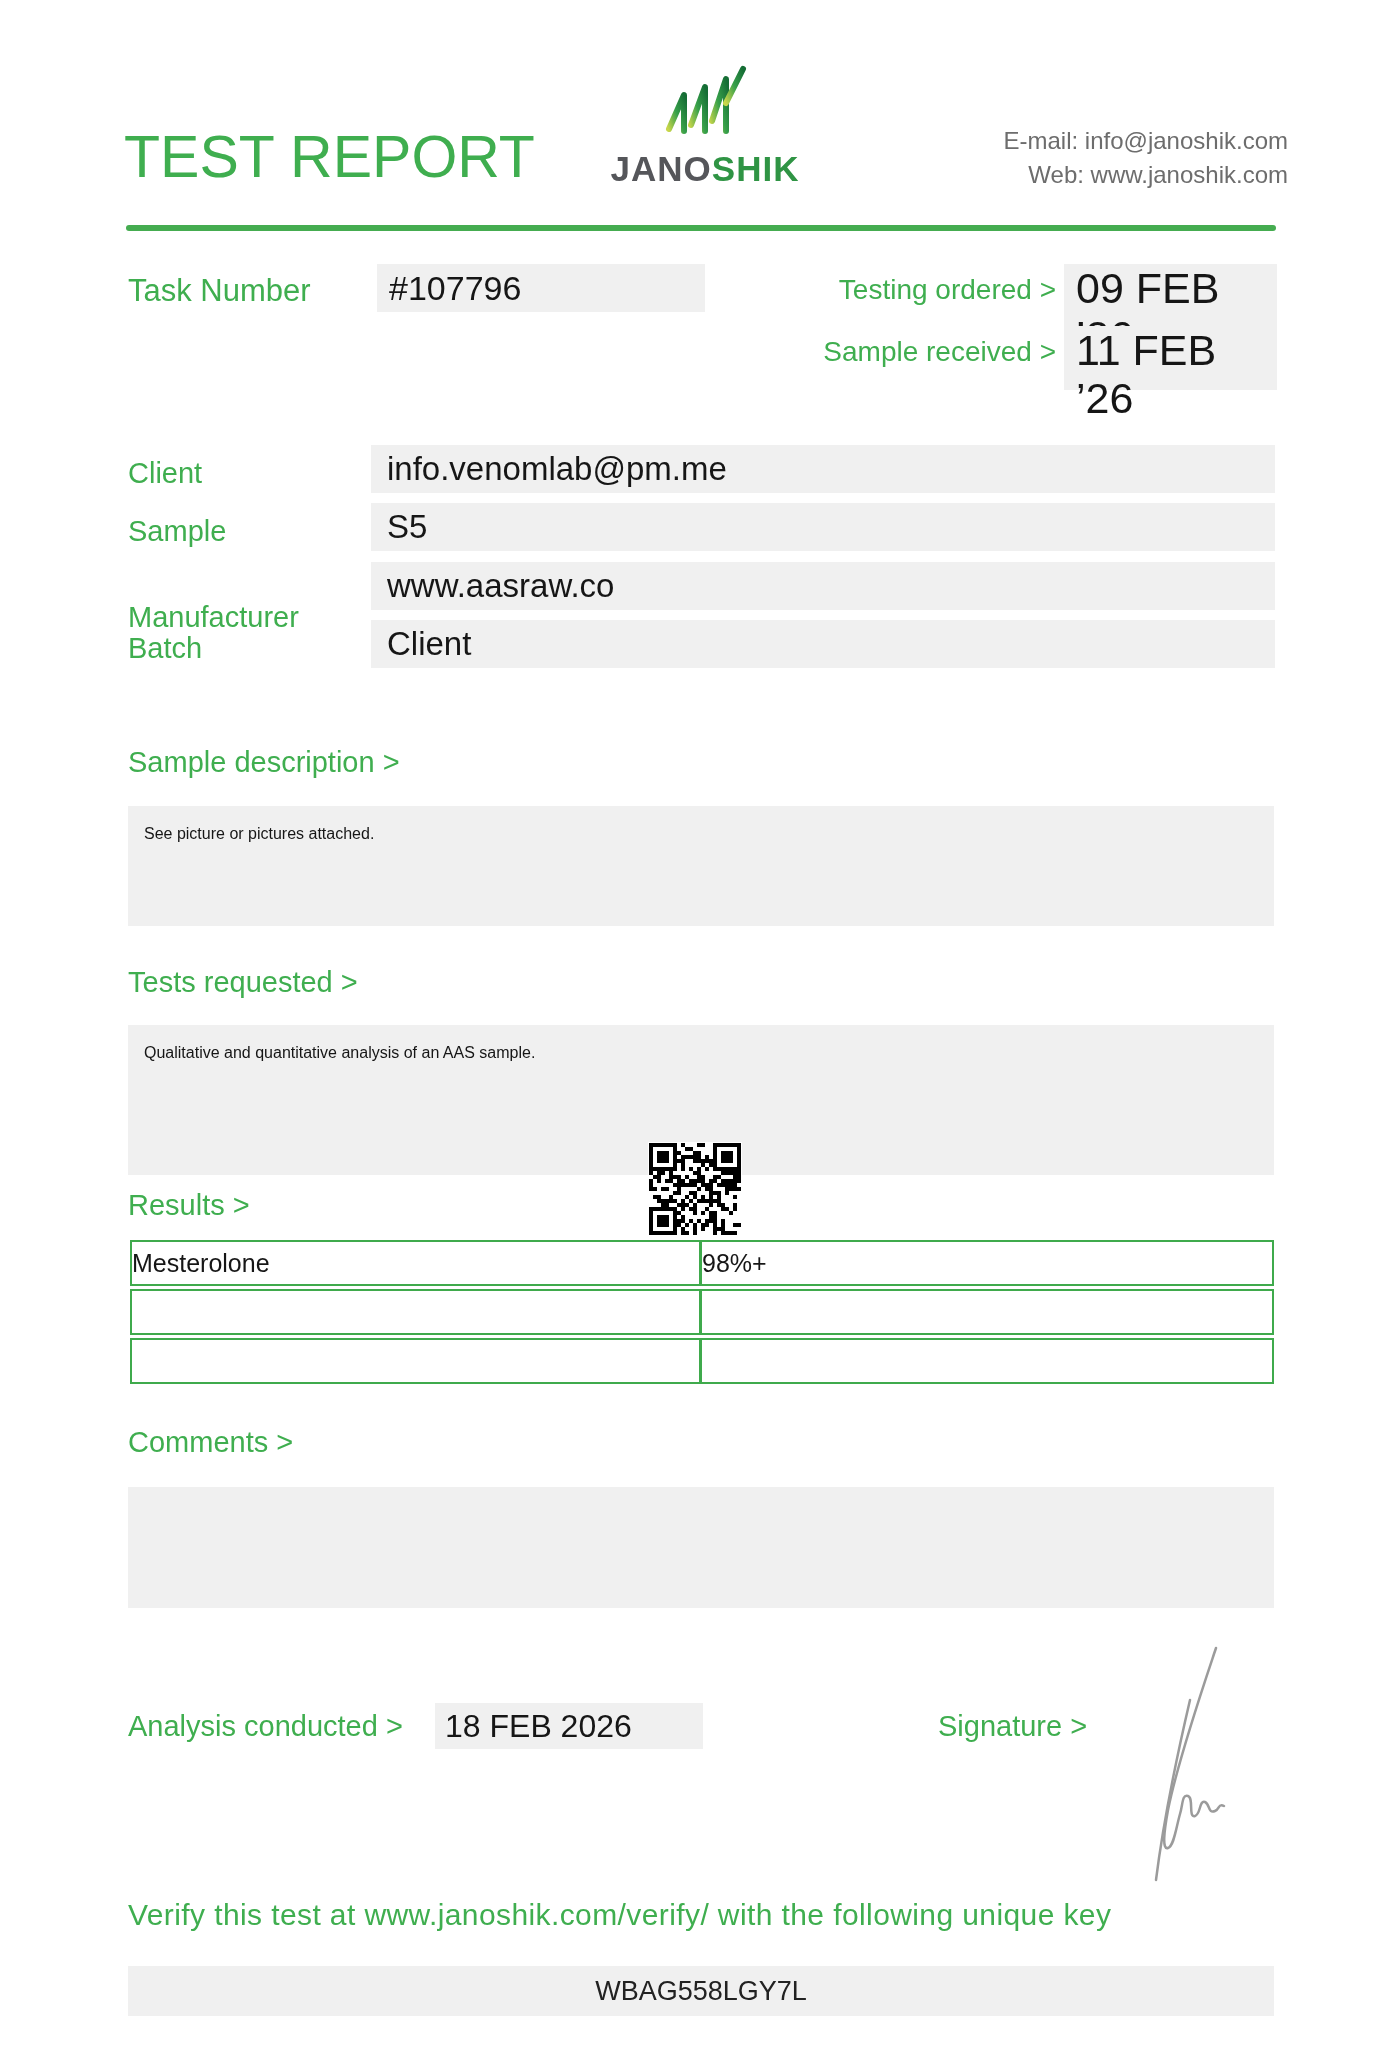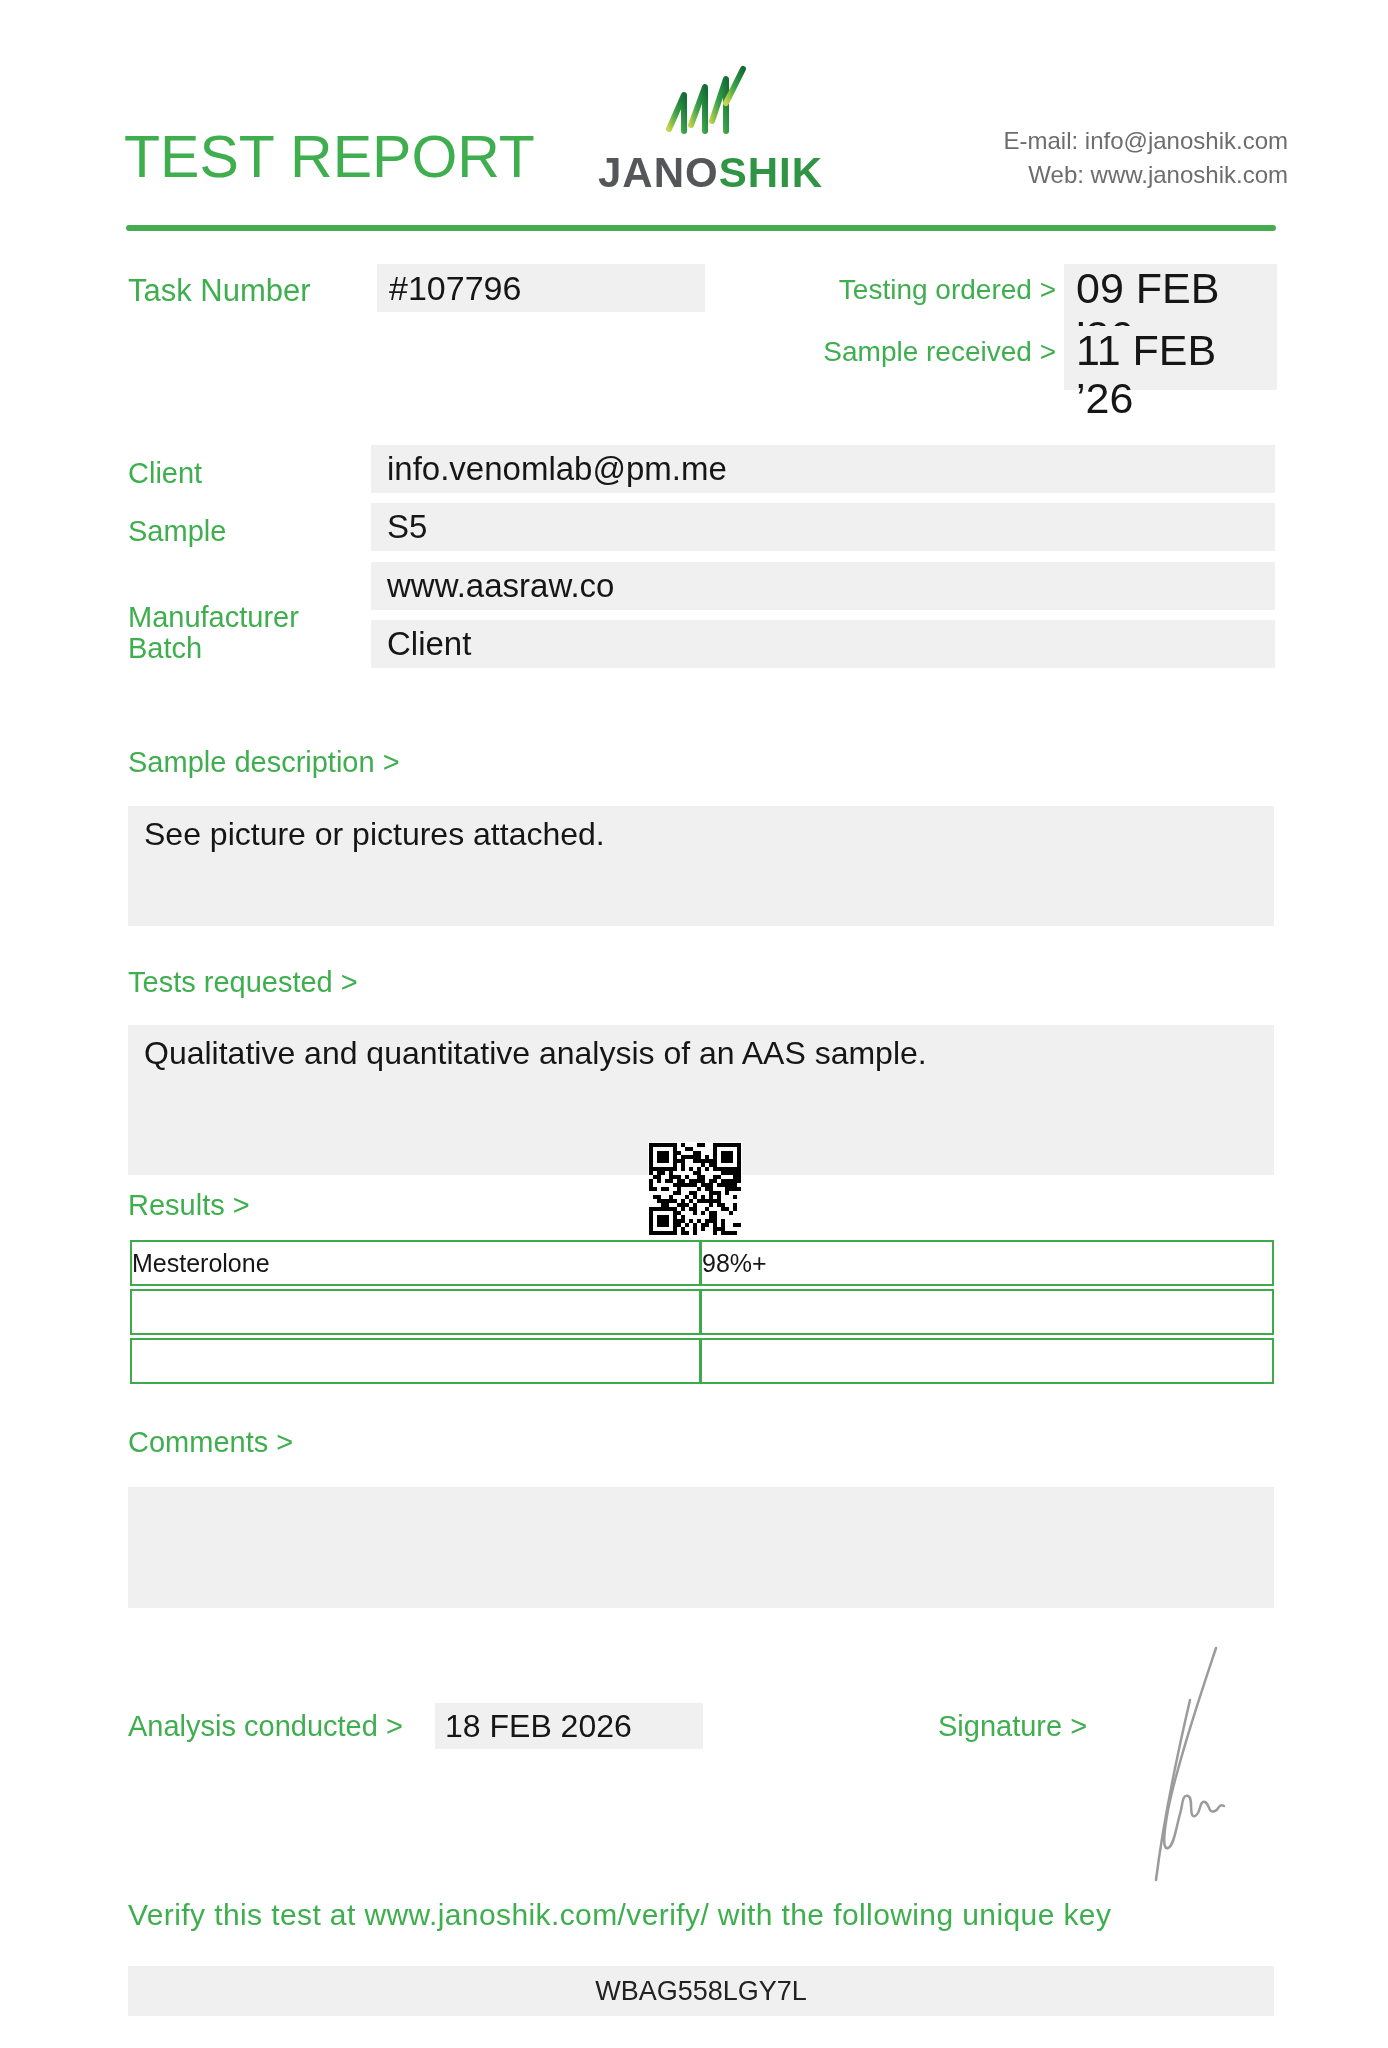--- a/index.html
+++ b/index.html
@@ -17,42 +17,42 @@
     position:relative;width:1388px;height:2048px;background:#fff;overflow:hidden;
     font-family:"Liberation Sans",sans-serif;color:var(--ink);
   }
   .abs{position:absolute;}
   .green{color:var(--green);}
   .graybox{background:var(--box);}
 
   .title{left:124px;top:126px;font-size:59px;line-height:62px;color:var(--green);letter-spacing:0px;font-weight:400;}
 
   .logo-icon{left:664px;top:60px;width:84px;height:82px;}
-  .logo-text{left:598px;top:149px;width:214px;text-align:center;font-size:42px;font-weight:700;letter-spacing:1px;}
+  .logo-text{left:598px;top:149px;width:214px;text-align:center;font-size:35px;font-weight:700;letter-spacing:1px;}
   .logo-text .g1{color:var(--logo-gray);}
   .logo-text .g2{color:#2f9444;}
 
   .contact{right:100px;top:124px;text-align:right;font-size:24px;line-height:34px;color:var(--muted);}
 
   .rule{left:126px;top:225px;width:1150px;height:6px;background:var(--green-line);border-radius:3px;}
 
   .task-label{left:128px;top:273px;font-size:31px;}
   .task-box{left:377px;top:264px;width:328px;height:48px;line-height:48px;font-size:34px;padding-left:12px;box-sizing:border-box;}
   .date-label{width:286px;text-align:right;font-size:28px;}
   .lbl-ordered{left:770px;top:274px;}
   .lbl-received{left:770px;top:336px;}
   .date-box{left:1064px;width:213px;height:64px;line-height:48px;font-size:43px;padding-left:12px;box-sizing:border-box;}
   .box-ordered{top:264px;}
   .box-received{top:326px;}
 
   .info-label{left:128px;font-size:29px;}
   .info-box{left:371px;width:904px;height:48px;line-height:48px;font-size:33px;padding-left:16px;box-sizing:border-box;}
 
   .sec-head{left:128px;font-size:29px;}
-  .sec-box{left:128px;width:1146px;box-sizing:border-box;padding:13px 16px;font-size:32px;line-height:30px;}
+  .sec-box{left:128px;width:1146px;box-sizing:border-box;padding:13px 16px;font-size:16px;line-height:30px;}
 
   .qr{left:648px;top:1142px;width:94px;height:94px;}
 
   .rtable{left:130px;top:1240px;width:1144px;}
   .rrow{height:46px;border:2px solid var(--green-border);margin-bottom:3px;display:flex;box-sizing:border-box;background:#fff;}
   .rcell{width:50%;line-height:42px;font-size:25px;box-sizing:border-box;}
   .rcell.c1{border-right:3px solid var(--green-border);}
 
   .analysis-label{left:128px;top:1710px;font-size:29px;}
   .analysis-box{left:435px;top:1703px;width:268px;height:46px;line-height:46px;font-size:32px;padding-left:10px;box-sizing:border-box;}

